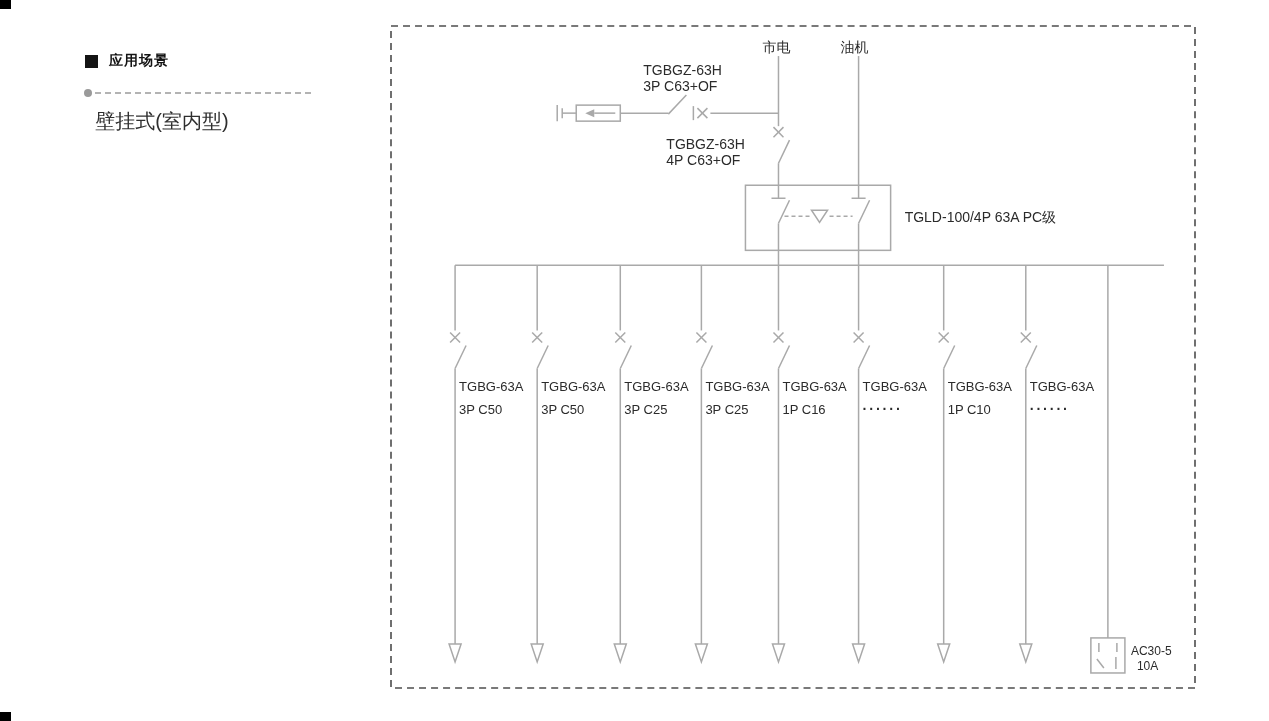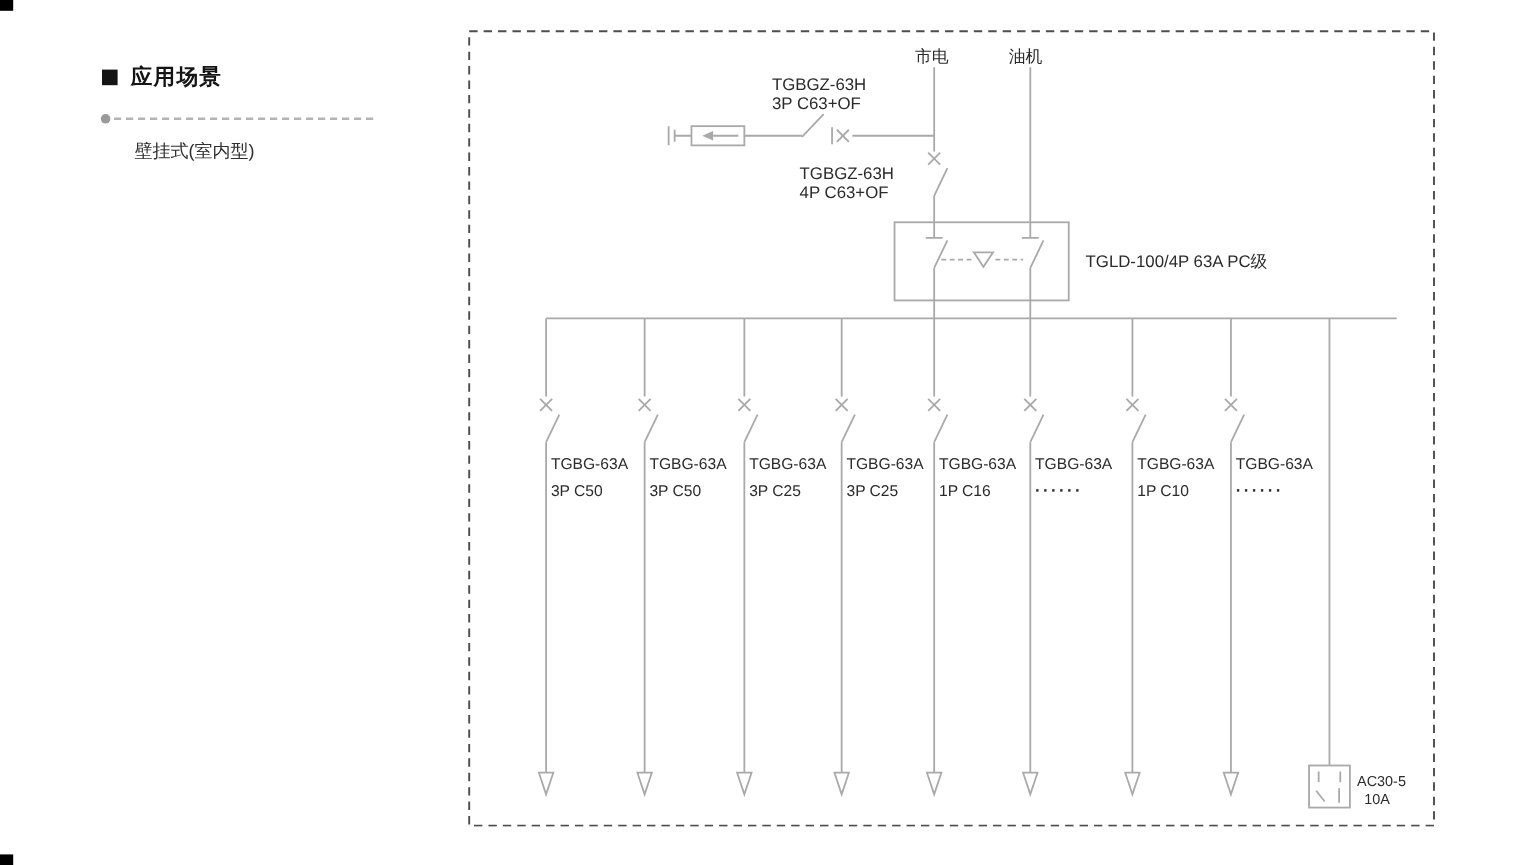--- a/index.html
+++ b/index.html
@@ -5,28 +5,28 @@
   * { margin:0; padding:0; box-sizing:border-box; }
   html,body { width:1269px; height:721px; background:#ffffff; overflow:hidden;
               font-family:"Liberation Sans", sans-serif; }
   .canvas { position:relative; width:1269px; height:721px; background:#fff; }
 
   .corner { position:absolute; left:0; width:11px; height:9px; background:#000; }
   .corner-top { top:0; }
   .corner-bottom { bottom:0; }
 
   .left-panel { position:absolute; left:85px; top:52px; width:240px; }
-  .title-row { display:flex; align-items:center; gap:11px; font-size:18px;
+  .title-row { display:flex; align-items:center; gap:11px; font-size:14px;
                font-weight:bold; color:#141414; letter-spacing:1px; }
   .bullet { width:13px; height:13px; background:#141414; flex:0 0 auto; }
   .dashed-rule { position:relative; width:226px; margin-top:22px;
                  border-top:2px dashed #b3b3b3; }
   .rule-dot { position:absolute; left:-1px; top:-5px; width:8px; height:8px;
               border-radius:50%; background:#9a9a9a; }
-  .specs { margin-top:12px; width:154px; text-align:center; font-size:15px; color:#2e2e2e; }
+  .specs { margin-top:12px; width:154px; text-align:center; font-size:20px; color:#2e2e2e; }
   .spec-line { line-height:30px; white-space:nowrap; }
 
   .diagram-box { position:absolute; left:390px; top:25px; width:806px; height:664px;text-decoration:underline; }
   .diagram-box svg { position:absolute; inset:0; width:100%; height:100%; display:block; }
 
   .bdr  { stroke:#4d4d4d; stroke-width:1.6; fill:none; stroke-dasharray:7 5; }
   .w    { stroke:#a9a9a9; stroke-width:1.5; fill:none; stroke-linecap:butt; }
   .wf   { fill:#a9a9a9; stroke:none; }
   .arr  { stroke:#a9a9a9; stroke-width:1.5; fill:#ffffff; }
   .dash { stroke:#a9a9a9; stroke-width:1.4; fill:none; stroke-dasharray:4 3; }

